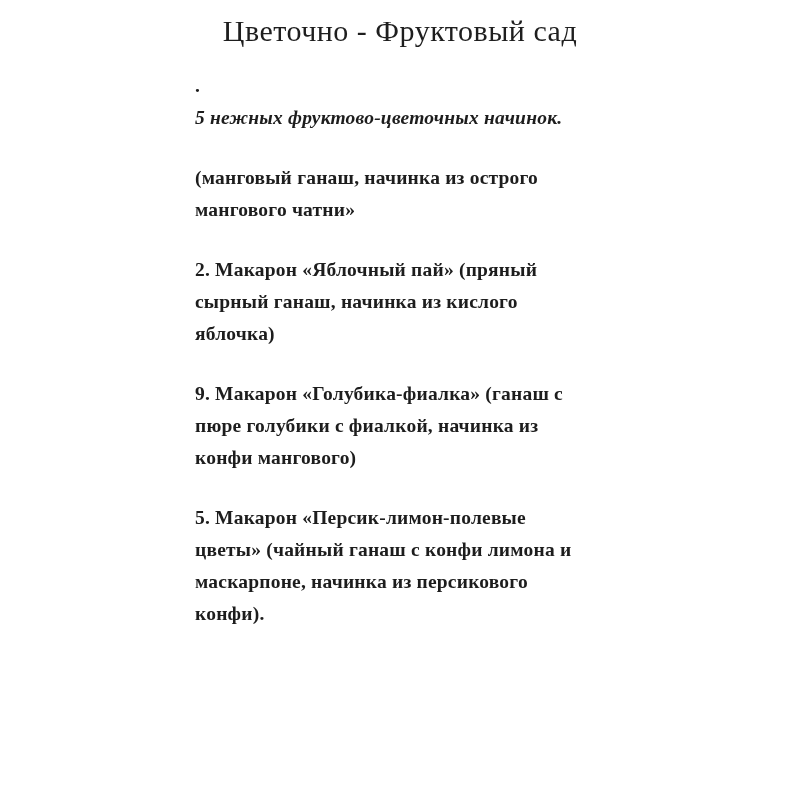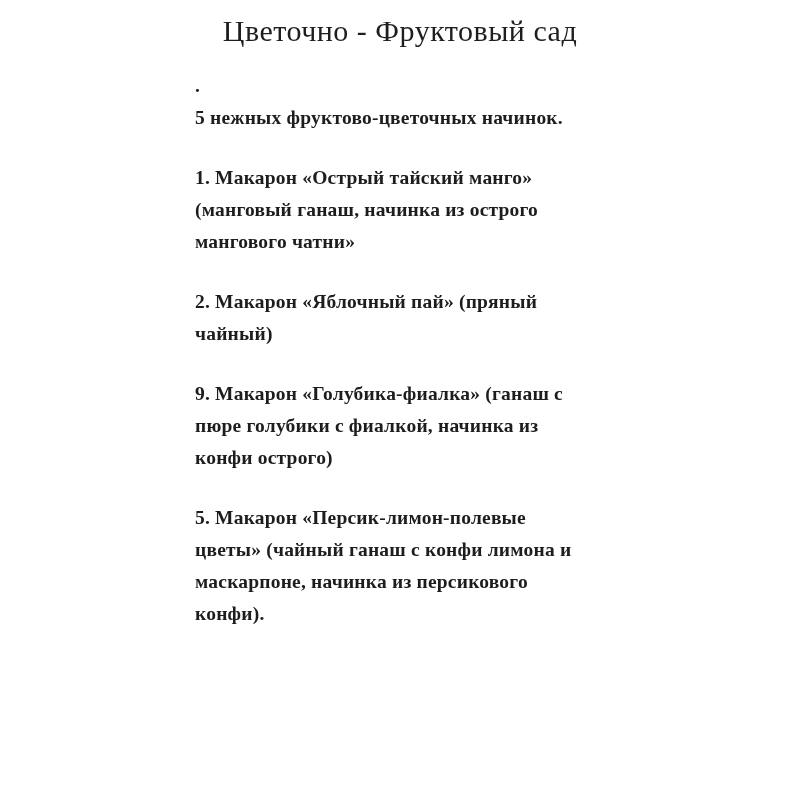--- a/index.html
+++ b/index.html
@@ -35,20 +35,21 @@
     font-weight: 700;
     line-height: 32px;
     letter-spacing: 0.2px;
   }
   .dot-line {
     line-height: 32px;
     font-weight: 700;
   }
   .intro {
     line-height: 32px;
+    font-style: italic;
   }
   .item {
     margin-top: 28px;
   }
   .line {
     display: block;
     white-space: nowrap;
   }
 </style>
 </head>
@@ -58,35 +59,35 @@
 
   <h1 class="title">Цветочно - Фруктовый сад</h1>
 
   <div class="content">
 
     <div class="dot-line">.</div>
 
     <div class="intro">5 нежных фруктово-цветочных начинок.</div>
 
     <div class="item">
-      <span class="line">1. Макарон «Острый тайский манго»</span>
       <span class="line">(манговый ганаш, начинка из острого</span>
       <span class="line">мангового чатни»</span>
     </div>
 
     <div class="item">
       <span class="line">2. Макарон «Яблочный пай» (пряный</span>
-      <span class="line">чайный)</span>
+      <span class="line">сырный ганаш, начинка из кислого</span>
+      <span class="line">яблочка)</span>
     </div>
 
 
     <div class="item">
       <span class="line">9. Макарон «Голубика-фиалка» (ганаш с</span>
       <span class="line">пюре голубики с фиалкой, начинка из</span>
-      <span class="line">конфи острого)</span>
+      <span class="line">конфи мангового)</span>
     </div>
 
     <div class="item">
       <span class="line">5. Макарон «Персик-лимон-полевые</span>
       <span class="line">цветы» (чайный ганаш с конфи лимона и</span>
       <span class="line">маскарпоне, начинка из персикового</span>
       <span class="line">конфи).</span>
     </div>
 
   </div>

